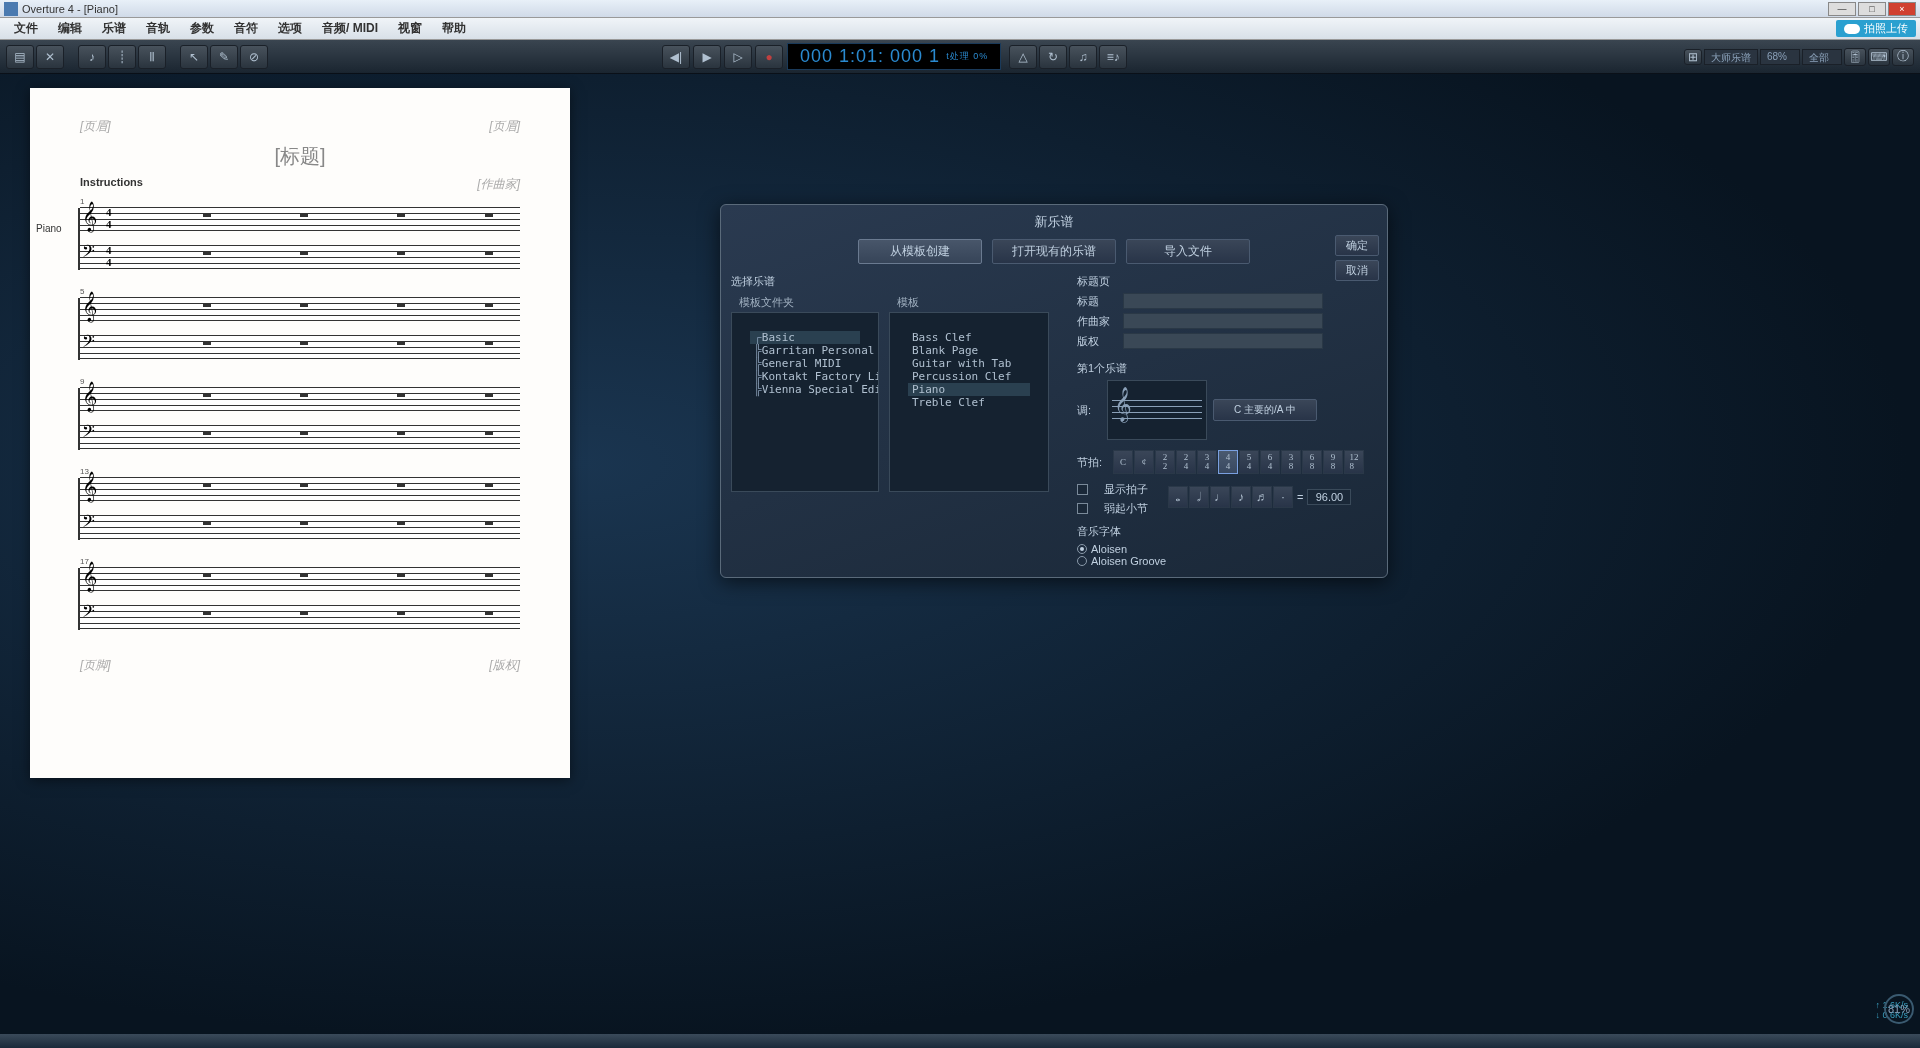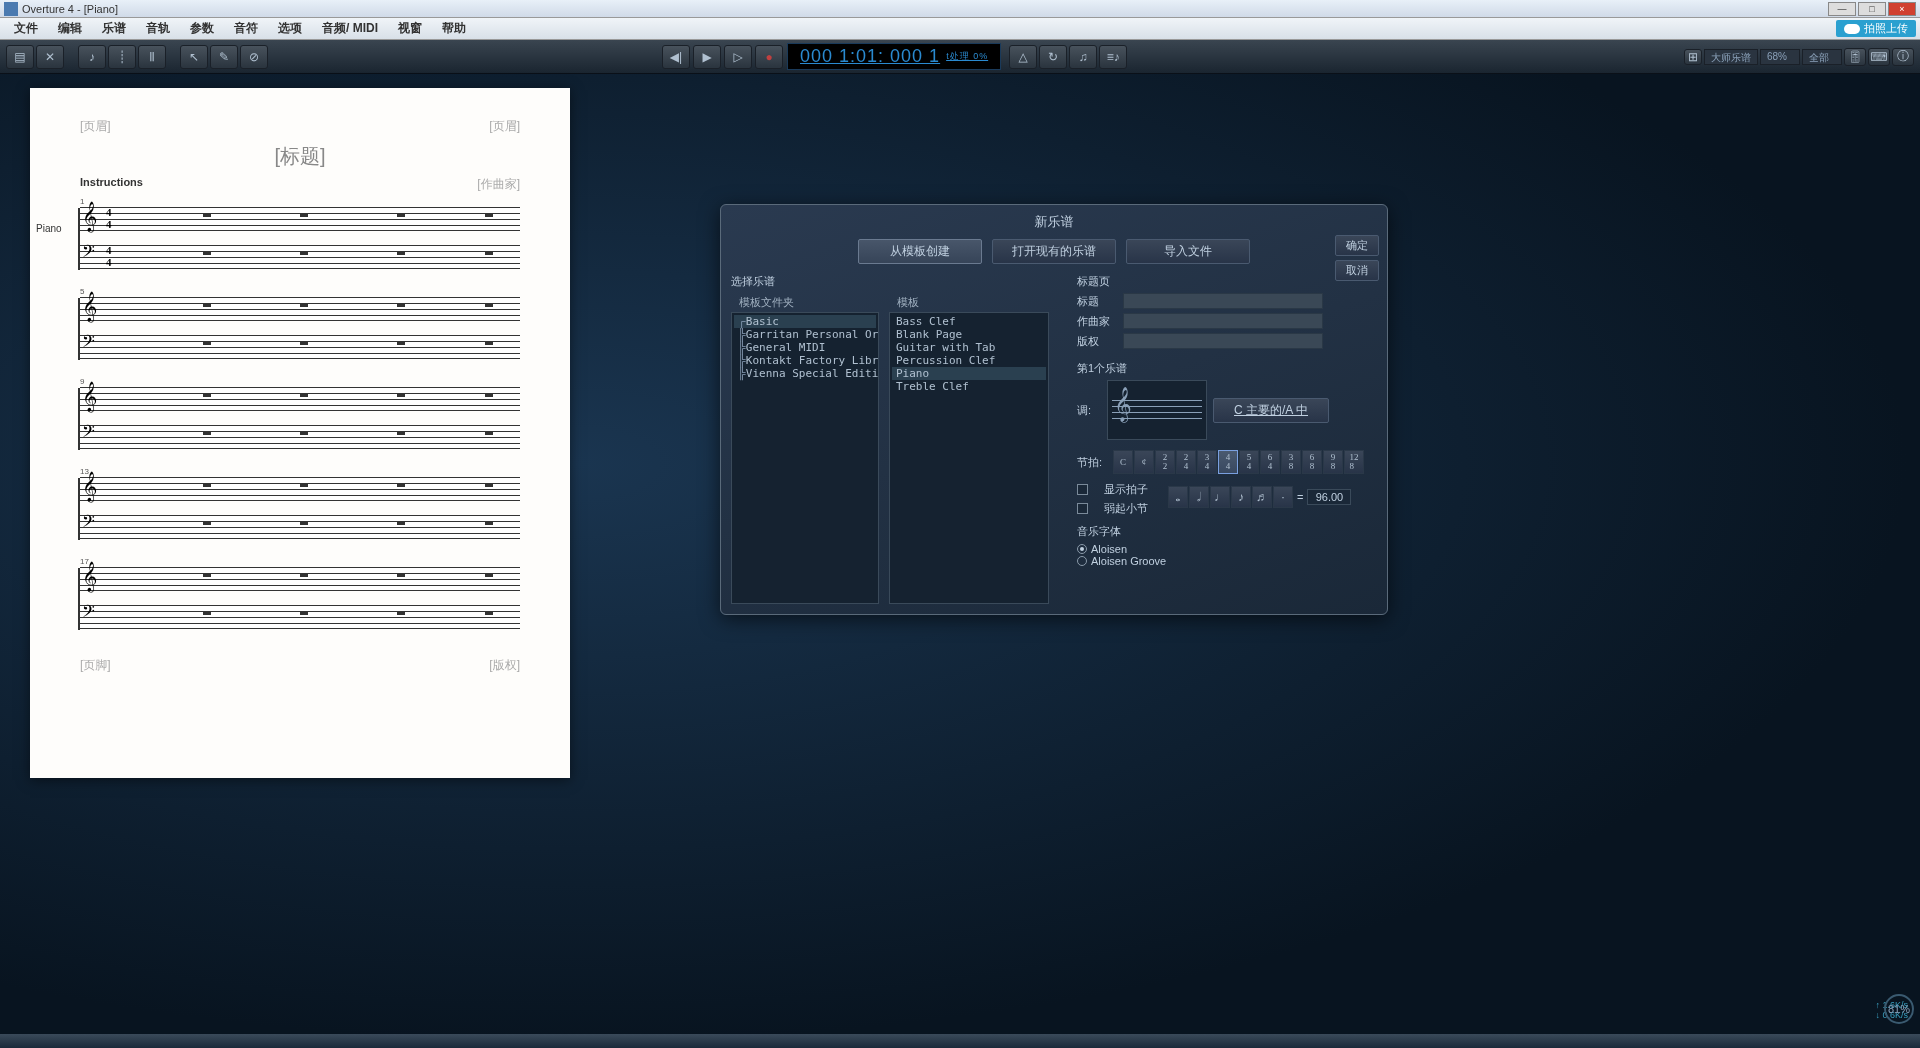--- a/index.html
+++ b/index.html
@@ -18,31 +18,31 @@
 .menubar .mitem { padding: 2px 10px; cursor: pointer; font-weight: bold; }
 .menubar .spacer { flex: 1; }
 .menubar .upload-btn { background: #2aa0d0; color: #fff; padding: 1px 8px; font-size: 11px; border-radius: 2px; display: flex; align-items: center; gap: 4px; }
 .menubar .cloud-icon { width: 16px; height: 10px; background: #fff; border-radius: 5px; position: relative; }
 
 
 .toolbar { height: 34px; background: linear-gradient(#3a4550, #1a2530); display: flex; align-items: center; padding: 0 6px; border-bottom: 1px solid #0a1018; }
 .toolbar .group { display: flex; gap: 2px; margin-right: 14px; }
 .toolbar .tbtn { width: 28px; height: 24px; background: linear-gradient(#48525c, #2a343e); border: 1px solid #1a2028; border-radius: 3px; display: flex; align-items: center; justify-content: center; color: #b0c0d0; font-size: 12px; }
 .toolbar .transport { display: flex; gap: 3px; margin-left: 380px; }
-.toolbar .counter { background: #000; border: 1px solid #1a3a5a; color: #2a8ad0; font-family: monospace; font-size: 18px; padding: 2px 12px; margin-left: 4px; letter-spacing: 1px; display: flex; align-items: center; text-decoration: underline; }
+.toolbar .counter { background: #000; border: 1px solid #1a3a5a; color: #2a8ad0; font-family: monospace; font-size: 18px; padding: 2px 12px; margin-left: 4px; letter-spacing: 1px; display: flex; align-items: center; }
 .toolbar .counter .small { font-size: 9px; margin-left: 6px; }
 .toolbar .right-group { margin-left: auto; display: flex; gap: 2px; align-items: center; }
 .toolbar .dd { background: #2a3440; border: 1px solid #1a2028; color: #8aa0b8; font-size: 10px; padding: 1px 6px; height: 16px; }
 
 
 .main { display: flex; height: calc(100% - 74px); background: radial-gradient(ellipse at 30% 40%, #1a3550 0%, #081420 70%); position: relative; }
 
 
 .page { position: absolute; left: 30px; top: 14px; width: 540px; height: 690px; background: #fefdfb; box-shadow: 0 2px 12px rgba(0,0,0,0.5); padding: 30px 50px; }
-.page .ph { color: #aaa; font-size: 12px; }
+.page .ph { color: #aaa; font-size: 12px; font-style: italic; }
 .page .header-row { display: flex; justify-content: space-between; margin-bottom: 8px; }
 .page .title { text-align: center; font-size: 20px; color: #888; margin-bottom: 6px; }
 .page .mid-row { display: flex; justify-content: space-between; font-size: 11px; margin-bottom: 14px; }
 .page .instr { font-weight: bold; color: #333; }
 .page .system { margin-bottom: 28px; position: relative; }
 .page .barnum { font-size: 8px; color: #555; position: absolute; top: -10px; left: 0; }
 .page .staff { height: 24px; border-top: 1px solid #333; border-bottom: 1px solid #333; background: repeating-linear-gradient(#fff 0, #fff 5px, #333 5px, #333 6px); position: relative; margin-bottom: 14px; }
 .page .staff.top::before { content: ""; position: absolute; left: -2px; top: 0; width: 2px; height: 62px; background: #333; }
 .page .staff .clef { position: absolute; left: 2px; top: -6px; font-size: 26px; font-family: serif; }
 .page .staff .ts { position: absolute; left: 26px; top: -2px; font-size: 11px; font-weight: bold; font-family: serif; line-height: 12px; }
@@ -55,32 +55,32 @@
 .dialog .dlg-title { text-align: center; color: #c0d0e0; font-size: 13px; padding: 4px; }
 .dialog .tabs { display: flex; justify-content: center; gap: 10px; padding: 4px; }
 .dialog .tab { background: linear-gradient(#3a4658, #283448); border: 1px solid #4a5a70; color: #c0d0e0; font-size: 12px; padding: 3px 0; width: 124px; text-align: center; border-radius: 2px; }
 .dialog .tab.active { background: linear-gradient(#48566a, #364458); border-color: #6a7a90; font-family: Liberation Serif, serif; }
 .dialog .rbtns { position: absolute; right: 8px; top: 30px; display: flex; flex-direction: column; gap: 4px; }
 .dialog .rbtn { background: linear-gradient(#3a4658, #283448); border: 1px solid #4a5a70; color: #c0d0e0; font-size: 11px; padding: 2px 10px; border-radius: 2px; text-align: center; }
 .dialog .body { display: flex; gap: 10px; padding: 6px; }
 .dialog .col { display: flex; flex-direction: column; }
 .dialog .sec-label { color: #c0d0e0; font-size: 11px; margin-bottom: 4px; }
 .dialog .sub-label { color: #a0b0c0; font-size: 11px; margin: 2px 0 2px 8px; }
-.dialog .listbox { background: #152230; border: 1px solid #3a4a5a; height: 292px; width: 148px; overflow: auto; padding: 2px; }
+.dialog .listbox { background: #152230; border: 1px solid #3a4a5a; height: 180px; width: 148px; overflow: auto; padding: 18px; }
 .dialog .listbox.wide { width: 160px; }
 .dialog .li { color: #b0c0d0; font-size: 11px; padding: 0 4px; font-family: monospace; white-space: nowrap; }
 .dialog .li.sel { background: #2a4050; }
 .dialog .li .tree-mark { color: #8aa0b8; }
 .dialog .field-row { display: flex; align-items: center; gap: 6px; margin-bottom: 4px; }
 .dialog .flabel { color: #c0d0e0; font-size: 11px; width: 40px; }
 .dialog .finput { background: #3a4856; border: 1px solid #2a3846; height: 16px; width: 200px; }
 .dialog .key-preview { background: #152230; border: 1px solid #3a4a5a; width: 100px; height: 60px; position: relative; }
 .dialog .key-preview .mini-staff { position: absolute; left: 4px; right: 4px; top: 14px; height: 24px; background: repeating-linear-gradient(#152230 0, #152230 5px, #8aa0b8 5px, #8aa0b8 6px); }
 .dialog .key-preview .mini-clef { position: absolute; left: 6px; top: 6px; font-size: 30px; color: #8aa0b8; font-family: serif; }
-.dialog .key-btn { background: linear-gradient(#3a4658, #283448); border: 1px solid #4a5a70; color: #c0d0e0; font-size: 12px; padding: 3px 20px; border-radius: 2px; text-decoration: underline; }
+.dialog .key-btn { background: linear-gradient(#3a4658, #283448); border: 1px solid #4a5a70; color: #c0d0e0; font-size: 10px; padding: 3px 20px; border-radius: 2px; }
 .dialog .ts-row { display: flex; gap: 1px; flex-wrap: wrap; }
 .dialog .ts-btn { width: 20px; height: 24px; background: linear-gradient(#3a4658, #283448); border: 1px solid #2a3848; color: #b0c0d0; font-size: 9px; font-family: serif; display: flex; flex-direction: column; align-items: center; justify-content: center; line-height: 9px; }
 .dialog .ts-btn.sel { border-color: #7aa0e0; background: linear-gradient(#4a5a70, #384860); }
 .dialog .cb-row { display: flex; align-items: center; gap: 16px; color: #c0d0e0; font-size: 11px; margin-top: 4px; }
 .dialog .cb { width: 11px; height: 11px; border: 1px solid #7a8a9a; background: #1a2838; }
 .dialog .cb.checked::after { content: "✓"; color: #c0d0e0; font-size: 9px; display: block; line-height: 9px; }
 .dialog .note-btns { display: flex; gap: 1px; }
 .dialog .note-btn { width: 20px; height: 22px; background: linear-gradient(#3a4658, #283448); border: 1px solid #2a3848; color: #b0c0d0; font-size: 12px; text-align: center; line-height: 20px; }
 .dialog .tempo-in { background: #1a2838; border: 1px solid #3a4a5a; color: #c0d0e0; font-size: 11px; width: 44px; text-align: center; padding: 1px; }
 .dialog .radio-row { display: flex; align-items: center; gap: 4px; color: #c0d0e0; font-size: 11px; }

